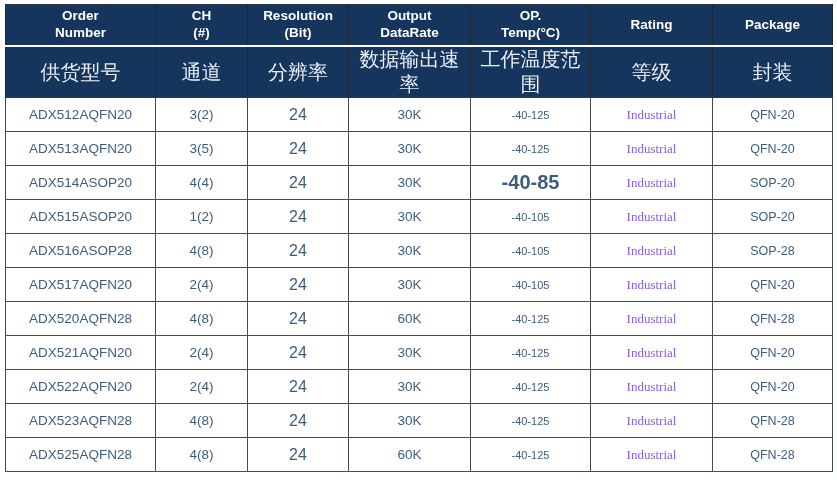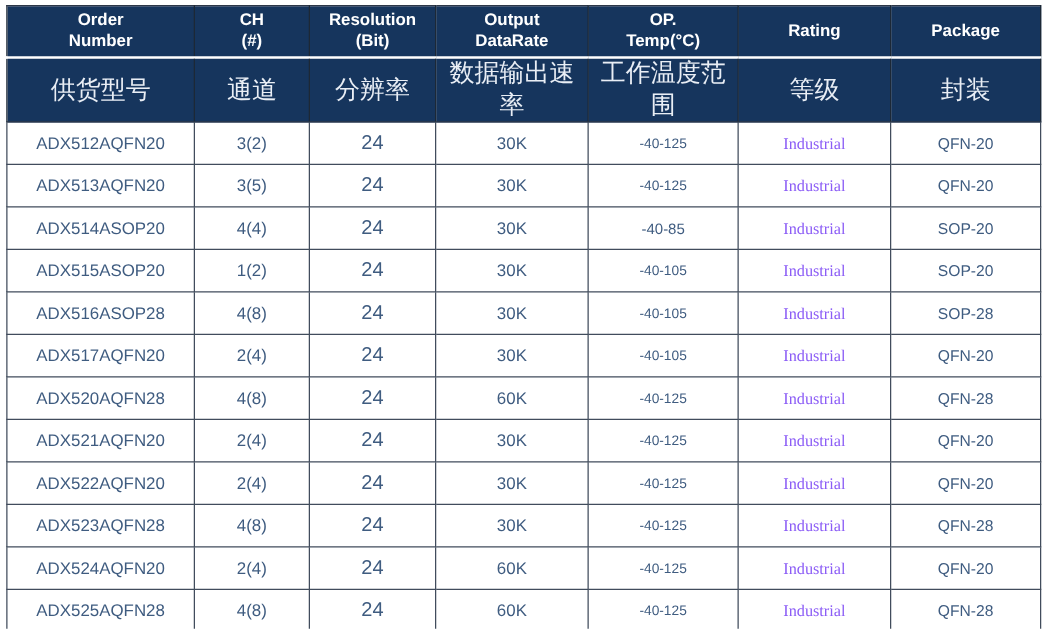--- a/index.html
+++ b/index.html
@@ -48,21 +48,21 @@
     white-space: nowrap;
     overflow: hidden;
   }
   tbody td.c0 { font-size: 13.5px; }
   tbody td.c1 { font-size: 13.5px; }
   tbody td.c2 { font-size: 16px; }
   tbody td.c3 { font-size: 13.5px; }
   tbody td.c4 { font-size: 11px; }
   tbody td.c5 { font-size: 13px; color: #8b5cf6; font-family: Liberation Serif, serif; }
   tbody td.c6 { font-size: 12.5px; text-align: center; }
-  tbody td.cell-large { font-size: 12px; }
+  tbody td.cell-large { font-size: 20px; font-weight: bold; }
 </style>
 </head>
 <body>
 
 <div class="page">
   <table class="spec">
     <colgroup>
       <col style="width:150px">
       <col style="width:92px">
       <col style="width:101px">
@@ -195,29 +195,20 @@
         <tr>
           <td class="c0">ADX523AQFN28</td>
           <td class="c1">4(8)</td>
           <td class="c2">24</td>
           <td class="c3">30K</td>
           <td class="c4">-40-125</td>
           <td class="c5">Industrial</td>
           <td class="c6">QFN-28</td>
         </tr>
         <tr>
-          <td class="c0">ADX524AQFN20</td>
-          <td class="c1">2(4)</td>
-          <td class="c2">24</td>
-          <td class="c3">60K</td>
-          <td class="c4">-40-125</td>
-          <td class="c5">Industrial</td>
-          <td class="c6">QFN-20</td>
-        </tr>
-        <tr>
           <td class="c0">ADX525AQFN28</td>
           <td class="c1">4(8)</td>
           <td class="c2">24</td>
           <td class="c3">60K</td>
           <td class="c4">-40-125</td>
           <td class="c5">Industrial</td>
           <td class="c6">QFN-28</td>
         </tr>
       </tbody>
   </table>

